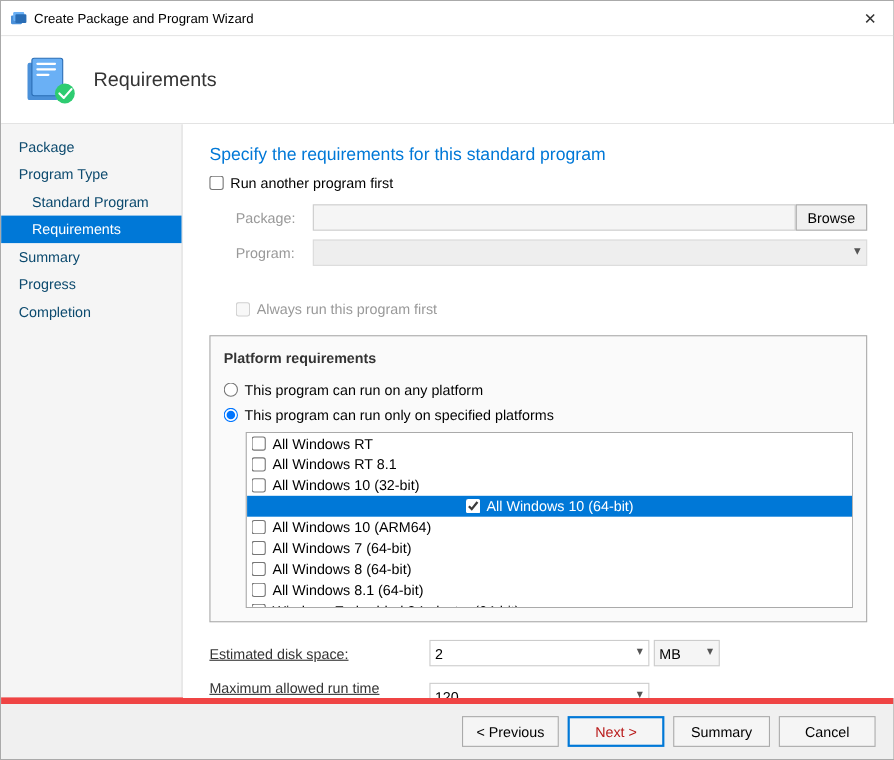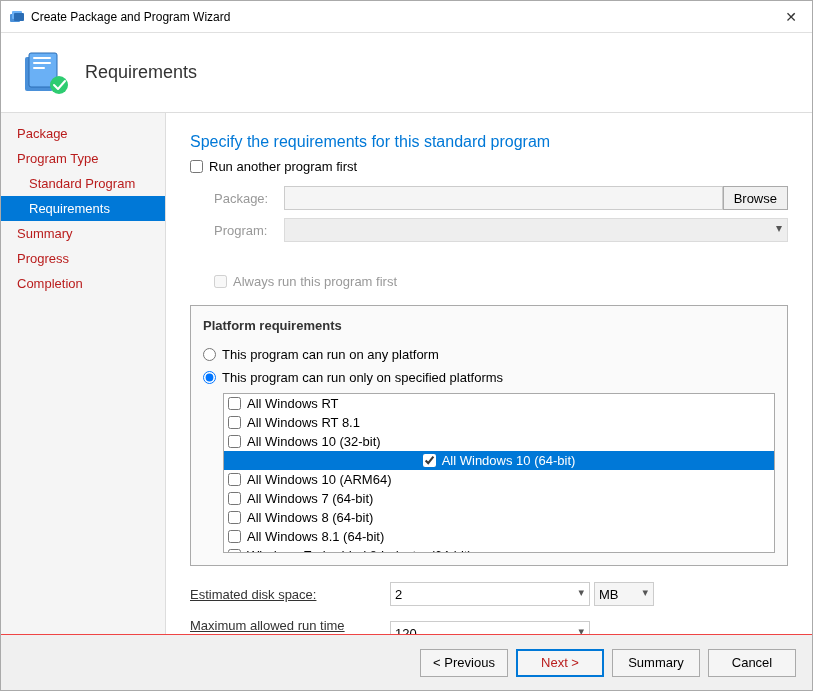--- a/index.html
+++ b/index.html
@@ -81,21 +81,21 @@
     .sidebar {
       width: 165px;
       background: #f5f5f5;
       border-right: 1px solid #ddd;
       padding: 8px 0;
       flex-shrink: 0;
     }
     .sidebar-item {
       padding: 5px 16px;
       font-size: 13px;
-      color: #b91c1c;
+      color: #0c4a6e;
       cursor: pointer;
     }
     .sidebar-item.active {
       background: #0078d7;
       color: #fff;
     }
     .sidebar-item.indent {
       padding-left: 28px;
     }
     .main {
@@ -247,21 +247,21 @@
       position: absolute;
       right: 6px;
       top: 4px;
       font-size: 11px;
       pointer-events: none;
       color: #555;
     }
     .footer {
       height: 56px;
       background: #f0f0f0;
-      border-top: 1px solid #ef4444;
+      border-top: 6px solid #ef4444;
       display: flex;
       align-items: center;
       justify-content: flex-end;
       padding: 0 16px;
       gap: 8px;
       flex-shrink: 0;
     }
     .footer-btn {
       height: 28px;
       min-width: 88px;

